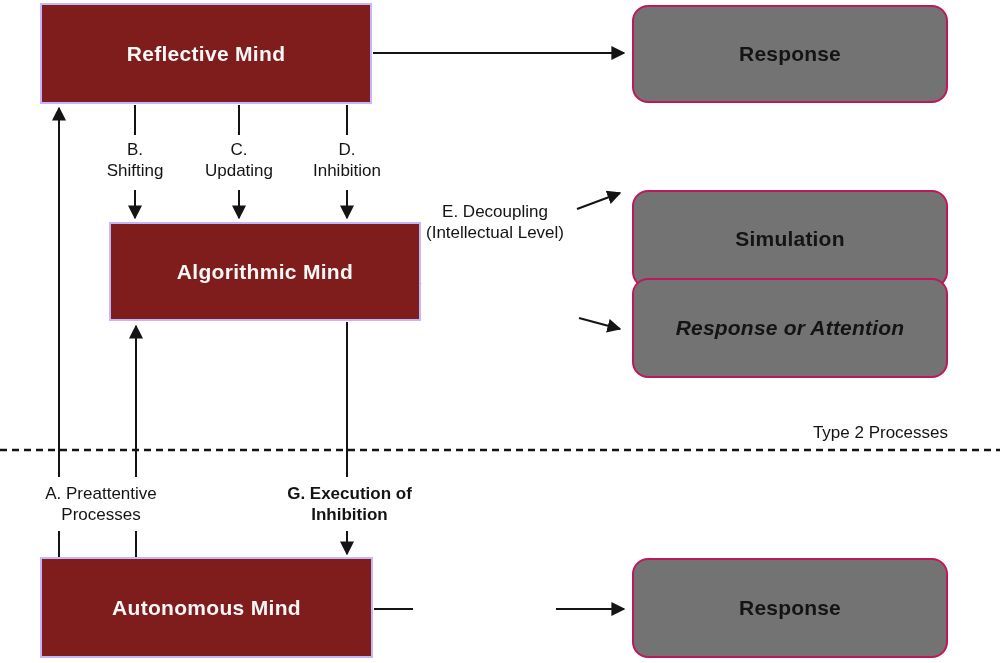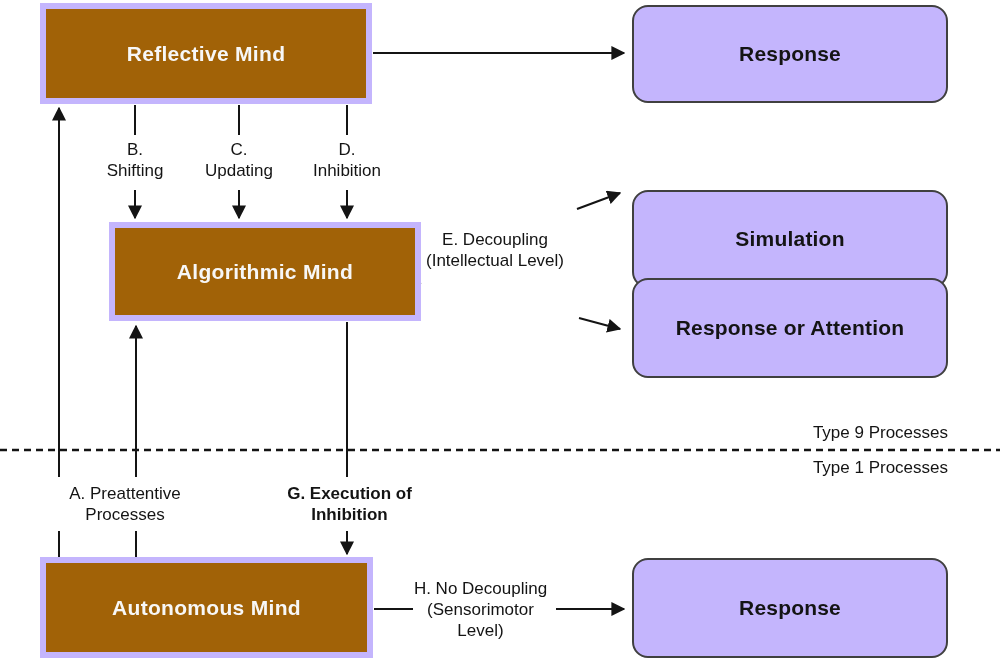--- a/index.html
+++ b/index.html
@@ -12,36 +12,36 @@
     overflow: hidden;
   }
   .layer {
     position: absolute;
     left: 0; top: 0;
     width: 1000px; height: 663px;
   }
   .mind-box {
     position: absolute;
     box-sizing: border-box;
-    background: #a16207;
-    border: 6px solid #c4b5fd;
+    background: #7f1d1d;
+    border: 2px solid #c4b5fd;
     display: flex;
     align-items: center;
     justify-content: center;
     color: #f7f7f7;
     font-size: 21px;
     font-weight: bold;
     letter-spacing: 0.3px;
     text-align: center;
   }
   .out-box {
     position: absolute;
     box-sizing: border-box;
-    background: #c4b5fd;
-    border: 2px solid #404040;
+    background: #737373;
+    border: 2px solid #be185d;
     border-radius: 16px;
     display: flex;
     align-items: center;
     justify-content: center;
     color: #141414;
     font-size: 21px;
     font-weight: bold;
     letter-spacing: 0.2px;
     text-align: center;
   }
@@ -56,30 +56,30 @@
   .lbl-right { text-align: right; white-space: nowrap; }
 
   
   #box-reflective   { left: 40px;  top: 3px;   width: 332px; height: 101px; }
   #box-algorithmic  { left: 109px; top: 222px; width: 312px; height: 99px;  }
   #box-autonomous   { left: 40px;  top: 557px; width: 333px; height: 101px; }
 
   
   #box-response-top  { left: 632px; top: 5px;   width: 316px; height: 98px;  }
   #box-simulation    { left: 632px; top: 142px; width: 316px; height: 98px; margin-top: 48px;  }
-  #box-resp-attn     { left: 632px; top: 278px; width: 316px; height: 100px; }
+  #box-resp-attn     { left: 632px; top: 278px; width: 316px; height: 100px; font-style: italic; }
   #box-response-bot  { left: 632px; top: 558px; width: 316px; height: 100px; }
 
   
   #label-b { left: 95px;  top: 139px; width: 80px;  }
   #label-c { left: 194px; top: 139px; width: 90px;  }
   #label-d { left: 302px; top: 139px; width: 90px;  }
-  #label-e { left: 400px; top: 229px; width: 190px; }
+  #label-e { left: 400px; top: 201px; width: 190px; }
   #label-f { left: 405px; top: 272px; width: 190px; }
-  #label-a { left: 40px;  top: 483px; width: 122px; margin-left: 24px; }
+  #label-a { left: 40px;  top: 483px; width: 122px; }
   #label-g { left: 277px; top: 483px; width: 145px; font-weight: bold; }
   #label-h { left: 407px; top: 578px; width: 147px; }
   #label-type2 { left: 768px; top: 422px; width: 180px; }
   #label-type1 { left: 768px; top: 457px; width: 180px; }
 </style>
 </head>
 <body>
 
 <div class="canvas">
 
@@ -148,20 +148,16 @@
   <div class="lbl" id="label-c">C.
 Updating</div>
   <div class="lbl" id="label-d">D.
 Inhibition</div>
   <div class="lbl" id="label-e">E. Decoupling
 (Intellectual Level)</div>
   <div class="lbl" id="label-a">A. Preattentive
 Processes</div>
   <div class="lbl" id="label-g">G. Execution of
 Inhibition</div>
-  <div class="lbl" id="label-h">H. No Decoupling
-(Sensorimotor
-Level)</div>
 
-  <div class="lbl lbl-right" id="label-type2">Type 9 Processes</div>
-  <div class="lbl lbl-right" id="label-type1">Type 1 Processes</div>
+  <div class="lbl lbl-right" id="label-type2">Type 2 Processes</div>
 
 </div>
 
 </body></html>

